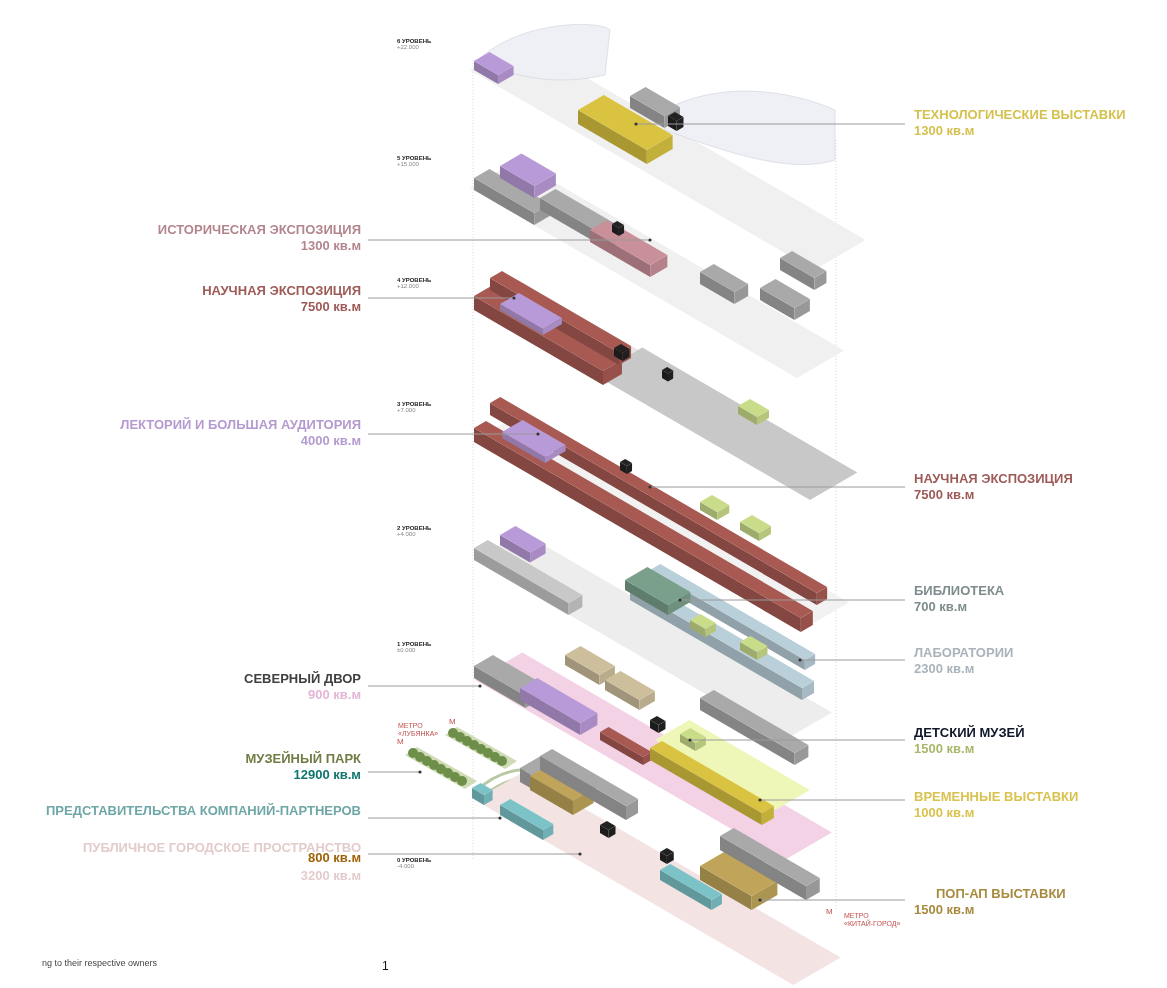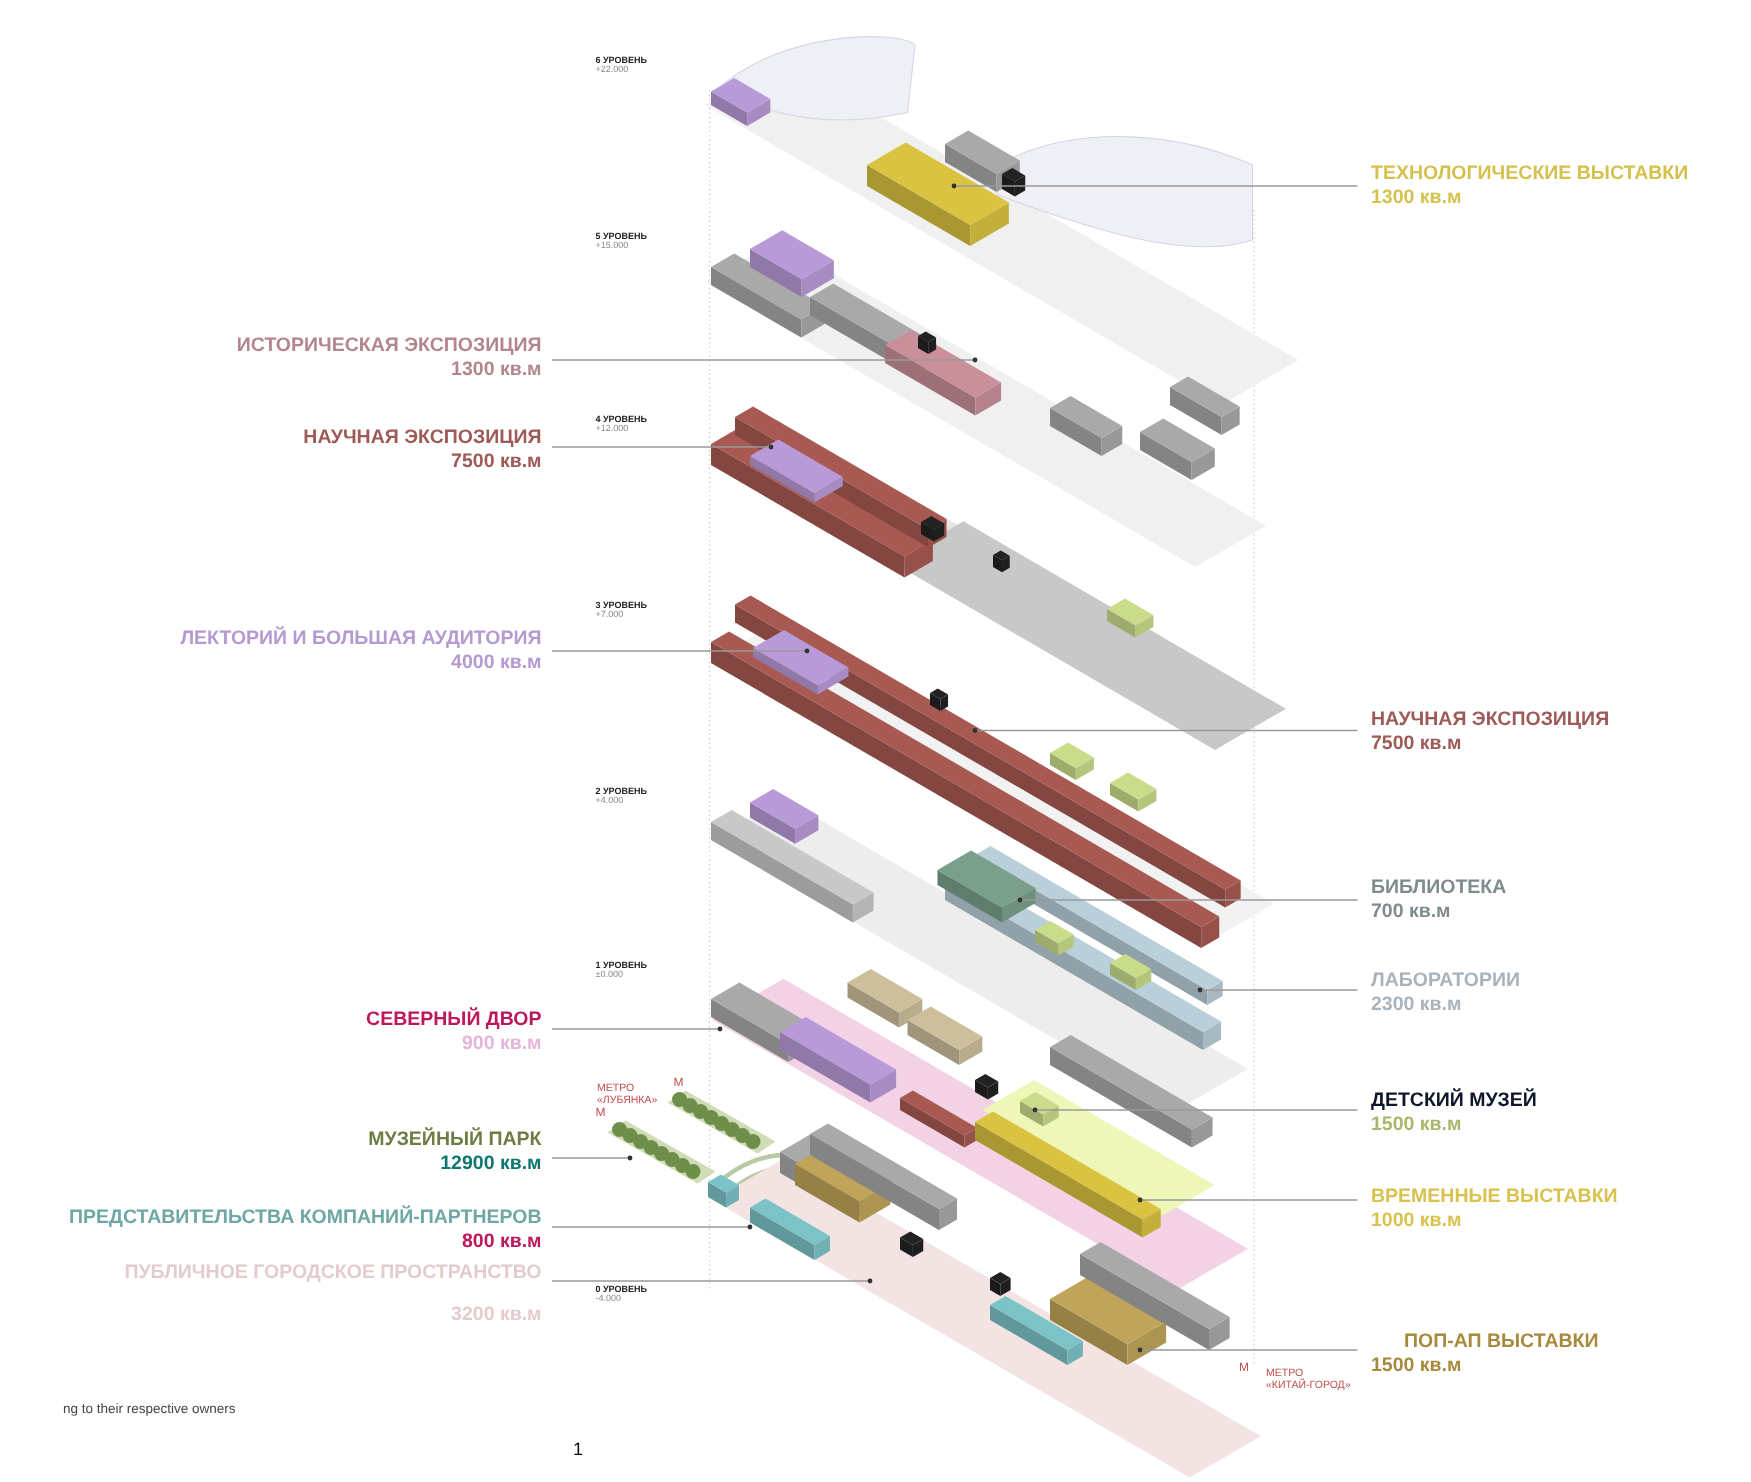--- a/index.html
+++ b/index.html
@@ -7,21 +7,21 @@
   #stage { position:absolute; left:0; top:0; width:1167px; height:988px; }
   .lbl { position:absolute; font-family:"Liberation Sans", sans-serif; font-weight:bold; line-height:1.25; }
   .lbl .t { font-size:13px; display:block; white-space:nowrap; }
   .lbl .a { font-size:13px; display:block; white-space:nowrap; }
   .lbl.left { text-align:right; }
   .lbl.right { text-align:left; }
   .lvl { position:absolute; left:397px; font-family:"Liberation Sans", sans-serif; }
   .lvl .n { font-size:6px; font-weight:bold; color:#222; display:block; }
   .lvl .e { font-size:6px; color:#888; display:block; }
   .metro { position:absolute; font-size:7px; color:#c0504d; line-height:1.2; }
-  .footer-note { position:absolute; left:10px; top:934px; font-size:9px; color:#444;padding-left:32px; }
+  .footer-note { position:absolute; left:10px; top:958px; font-size:9px; color:#444;padding-left:32px; }
   .page-num { position:absolute; left:382px; top:959px; font-size:12px; color:#111; }
 </style>
 </head>
 <body>
 
 <div id="stage">
   <svg id="drawing" width="1167" height="988" viewBox="0 0 1167 988" style="position:absolute;left:0;top:0;">
       <line x1="473" y1="60" x2="473" y2="860" stroke="#cfcfcf" stroke-width="0.8" stroke-dasharray="1,2"></line>
       <line x1="836" y1="140" x2="836" y2="910" stroke="#cfcfcf" stroke-width="0.8" stroke-dasharray="1,2"></line>
       <polygon points="470,70 814,270 865.6,240 521.6,40" fill="#f0f0f0"></polygon>
@@ -273,30 +273,30 @@
     </div>
   <div class="lbl left" style="right:806px;top:283px">
       <span class="t" style="color: rgb(158, 90, 87);">НАУЧНАЯ ЭКСПОЗИЦИЯ</span>
       <span class="a" style="color: rgb(158, 90, 87);">7500 кв.м</span>
     </div>
   <div class="lbl left" style="right:806px;top:417px">
       <span class="t" style="color: rgb(180, 154, 208);">ЛЕКТОРИЙ И БОЛЬШАЯ АУДИТОРИЯ</span>
       <span class="a" style="color: rgb(180, 154, 208);">4000 кв.м</span>
     </div>
   <div class="lbl left" style="right:806px;top:671px">
-      <span class="t" style="color: #be185d;">СЕВЕРНЫЙ ДВОР</span>
+      <span class="t" style="color: #404040;">СЕВЕРНЫЙ ДВОР</span>
       <span class="a" style="color: rgb(229, 181, 216);">900 кв.м</span>
     </div>
   <div class="lbl left" style="right:806px;top:751px">
       <span class="t" style="color: rgb(111, 125, 69);">МУЗЕЙНЫЙ ПАРК</span>
       <span class="a" style="color: #0f766e;">12900 кв.м</span>
     </div>
   <div class="lbl left" style="right:806px;top:803px">
       <span class="t" style="color: rgb(111, 167, 167);">ПРЕДСТАВИТЕЛЬСТВА КОМПАНИЙ-ПАРТНЕРОВ</span>
-      <span class="a" style="color: #be185d;">800 кв.м</span>
+      <span class="a" style="color: #a16207; margin-top: 31px;">800 кв.м</span>
     </div>
   <div class="lbl left" style="right:806px;top:840px">
       <span class="t" style="color: rgb(227, 204, 204);">ПУБЛИЧНОЕ ГОРОДСКОЕ ПРОСТРАНСТВО</span>
       <span class="a" style="color: rgb(227, 204, 204); margin-top: 12px;">3200 кв.м</span>
     </div>
 
   <div class="lbl right" style="left:914px;top:107px">
       <span class="t" style="color: rgb(212, 193, 78);">ТЕХНОЛОГИЧЕСКИЕ ВЫСТАВКИ</span>
       <span class="a" style="color: rgb(212, 193, 78);">1300 кв.м</span>
     </div>

